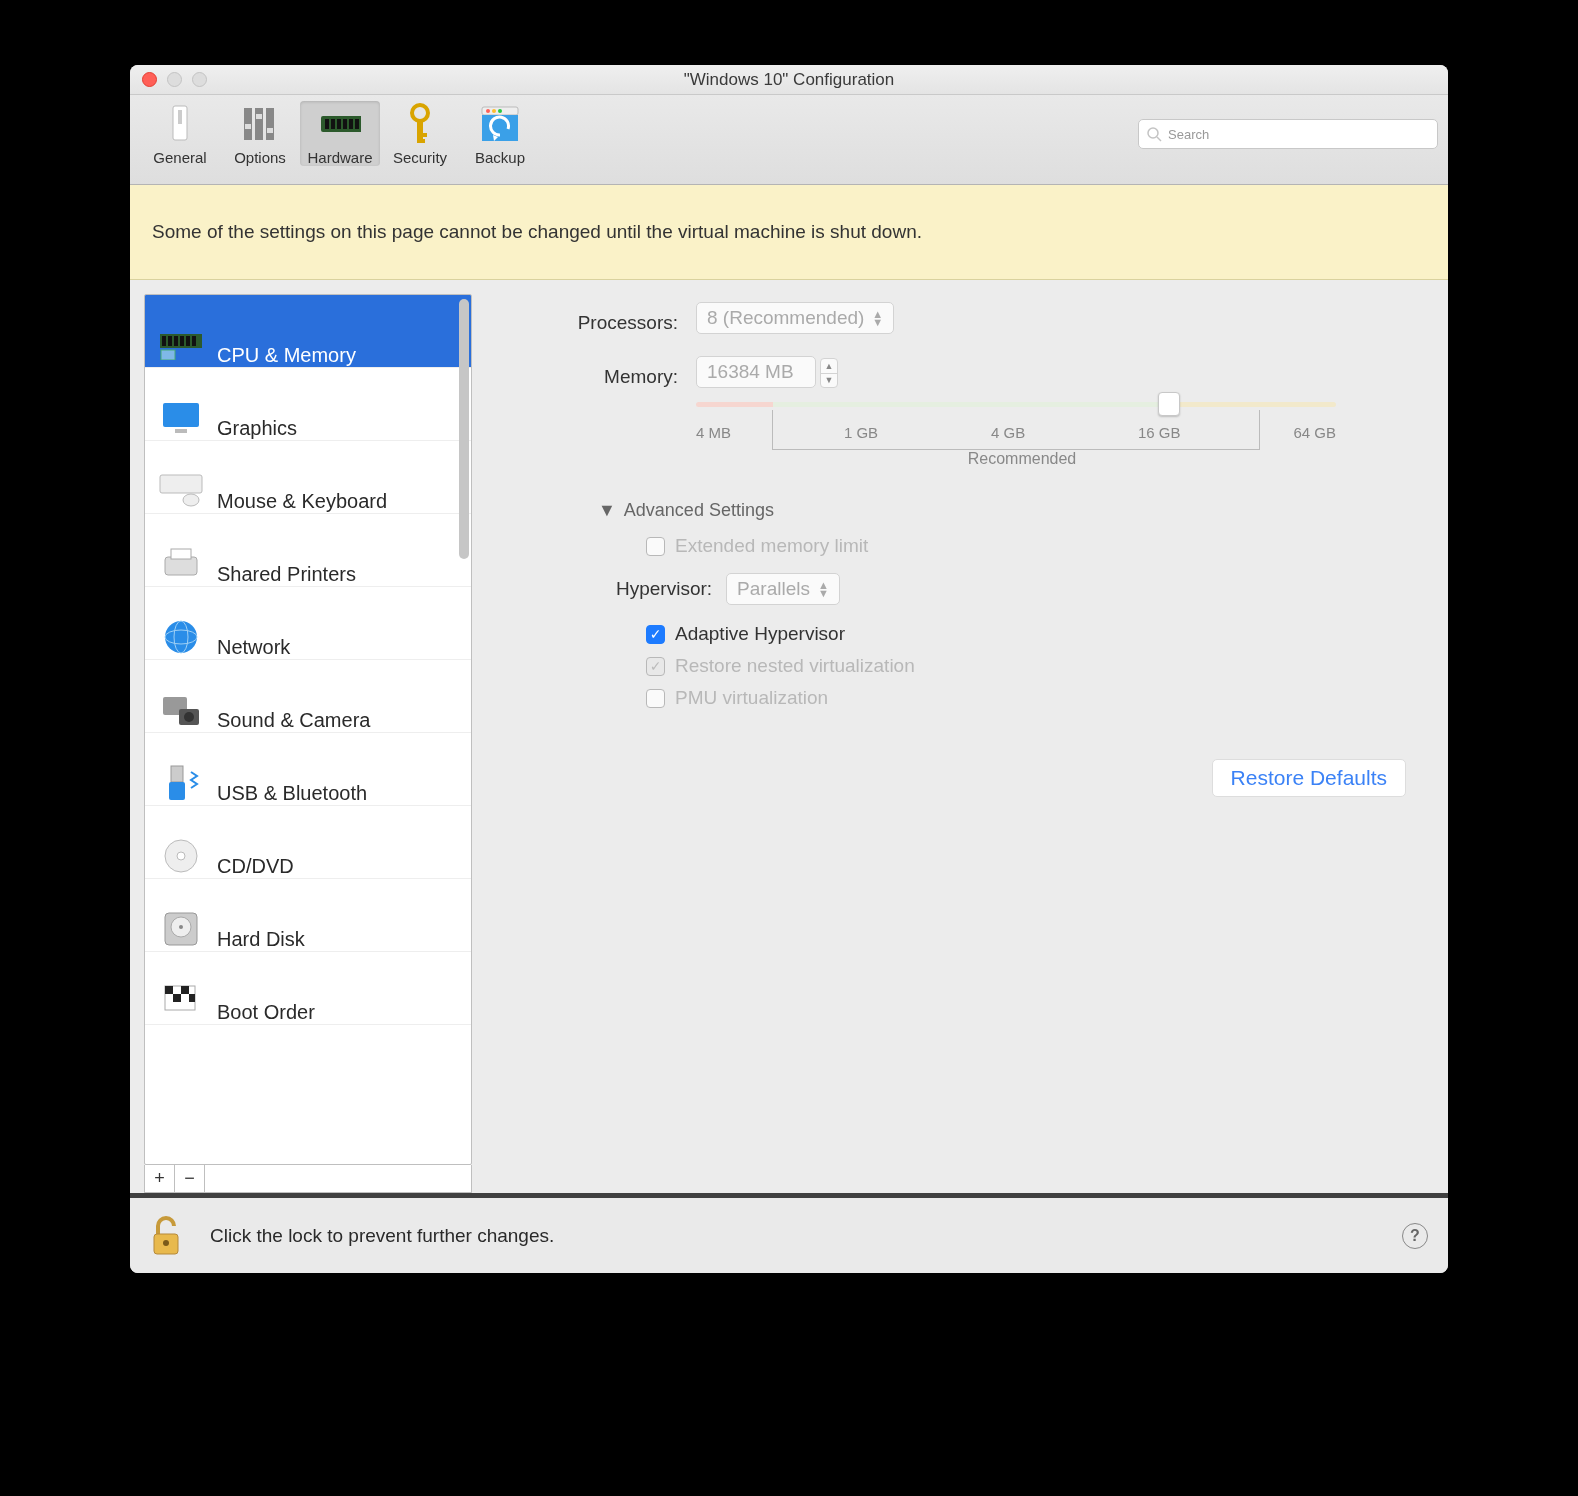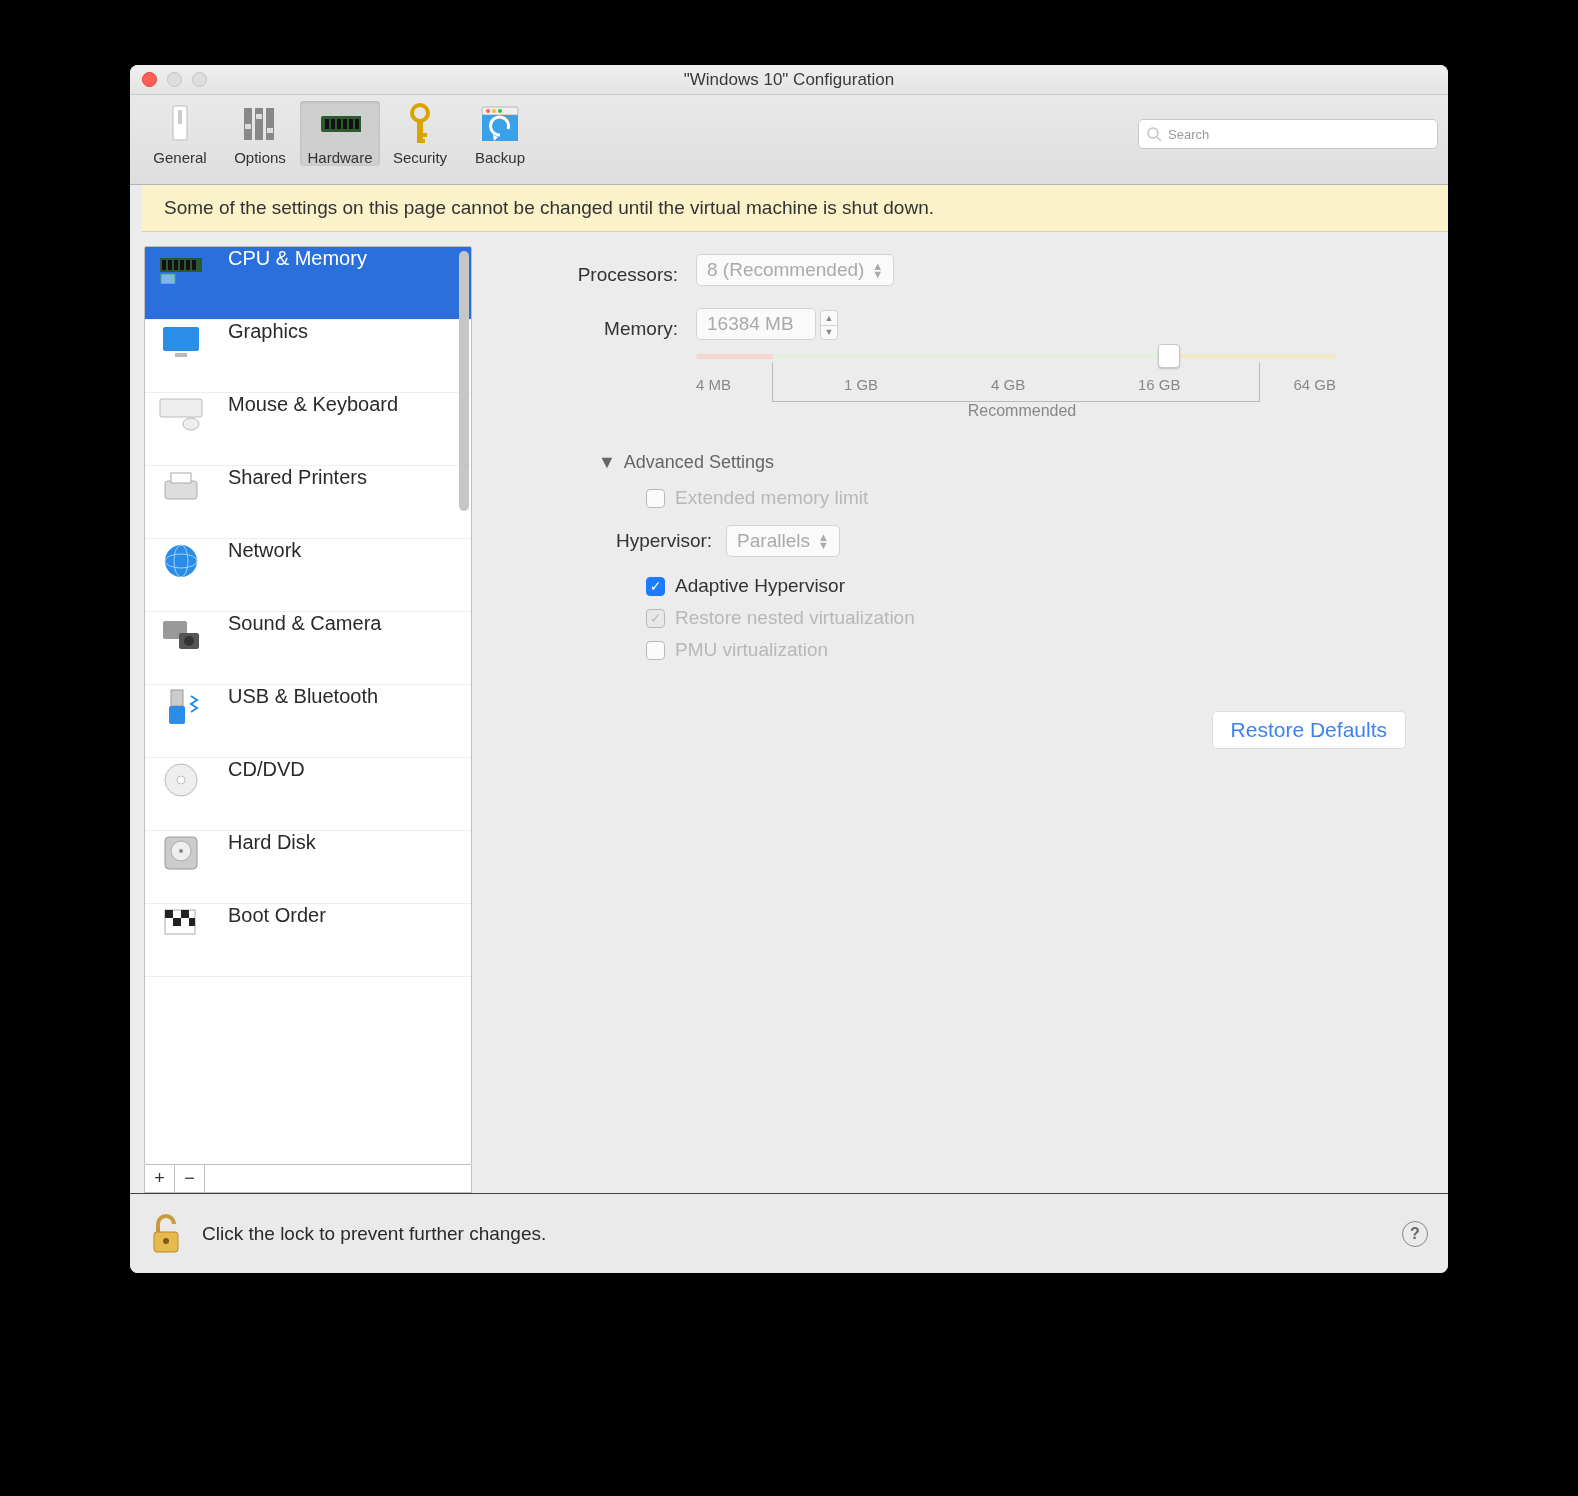--- a/index.html
+++ b/index.html
@@ -50,31 +50,31 @@
   .spacer{flex:1;}
   .search {
     display:flex;align-items:center;
     background:#fff;border:1px solid #c8c8c8;border-radius:5px;
     height:30px;width:300px;margin-top:18px;padding:0 8px;color:#999;
   }
   .search svg{margin-right:6px;opacity:.5;}
   
   .warn {
     background:#faf2c8; color:#333; font-size:19px;
-    padding:12px 22px; border-bottom:1px solid #d9d29e;margin-left:12px;
+    padding:36px 22px; border-bottom:1px solid #d9d29e;
   }
   
   .body { flex:1; display:flex; padding:14px 14px 0 14px; gap:26px;}
   .sidebar { width:328px; display:flex; flex-direction:column;}
   .list {
     flex:1; background:#fff; border:1px solid #bfbfbf; border-radius:2px;
     overflow:hidden; position:relative;
   }
   .listinner{ overflow-y:auto; height:100%; }
-  .row { height:73px; display:flex; align-items:flex-start; gap:25px; padding:0 14px; font-size:20px; border-bottom:1px solid #eee;}
+  .row { height:73px; display:flex; align-items:flex-end; gap:14px; padding:0 14px; font-size:20px; border-bottom:1px solid #eee;}
   .row.sel { background:#2a6fdb; color:#fff;}
   .row .ico { width:44px;height:44px; display:flex;align-items:center;justify-content:center;}
   .scrollthumb{position:absolute;right:2px;top:4px;width:10px;height:260px;background:#c6c6c6;border-radius:5px;}
   .addremove{display:flex;border:1px solid #bfbfbf;border-top:none;background:#fff;height:28px;}
   .addremove .btn{width:30px;display:flex;align-items:center;justify-content:center;border-right:1px solid #bfbfbf;font-size:18px;color:#333;cursor:default;}
   
   .main { flex:1; padding:8px 18px 0 0; font-size:19px; color:#333;}
   .formrow{display:flex;align-items:flex-end;margin-bottom:22px;}
   .lbl{width:180px;text-align:right;margin-right:18px;}
   .select{display:inline-flex;align-items:center;background:#fafafa;border:1px solid #d3d3d3;border-radius:5px;height:32px;padding:0 10px;color:#aaa;gap:8px;}
@@ -90,21 +90,21 @@
   .recframe{position:absolute;top:14px;left:76px;right:76px;height:40px;border-left:1px solid #bbb;border-right:1px solid #bbb;border-bottom:1px solid #bbb;}
   .advhead{margin-left:100px;display:flex;align-items:center;gap:8px;color:#666;font-size:18px;margin-top:30px;margin-bottom:14px;}
   .chkline{margin-left:148px;display:flex;align-items:center;gap:10px;font-size:19px;margin-bottom:10px;}
   .chkline.dis{color:#b8b8b8;}
   .chkbox{width:19px;height:19px;border:1px solid #b8b8b8;border-radius:4px;background:#fafafa;display:inline-flex;align-items:center;justify-content:center;font-size:14px;}
   .chkbox.on{background:#1d7bff;border-color:#1d7bff;color:#fff;}
   .chkbox.ondis{background:#e8e8e8;color:#bbb;}
   .hyprow{margin-left:118px;display:flex;align-items:center;gap:14px;margin:16px 0 18px 118px;}
   .restore{float:right;margin-right:10px;margin-top:40px;background:#fff;border:1px solid #ddd;border-radius:5px;padding:6px 18px;color:#3b82f6;font-size:21px;}
   
-  .footer{height:80px;border-top:1px solid #404040;background:#eaeaea;display:flex;align-items:center;padding:0 20px;gap:20px;}
+  .footer{height:80px;border-top:5px solid #404040;background:#eaeaea;display:flex;align-items:center;padding:0 20px;gap:28px;}
   .lockico{width:32px;height:40px;}
   .help{margin-left:auto;width:26px;height:26px;border:1.5px solid #888;border-radius:50%;display:flex;align-items:center;justify-content:center;color:#666;font-weight:bold;font-size:16px;}
 </style>
 </head>
 <body>
 
 <div class="window">
 
   <div class="titlebar">
     <div class="traffic">

